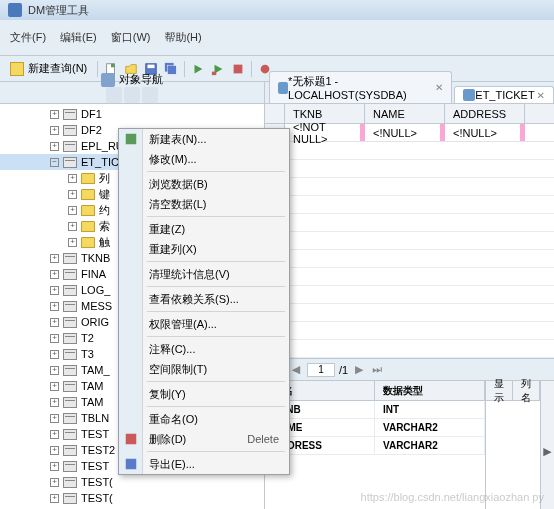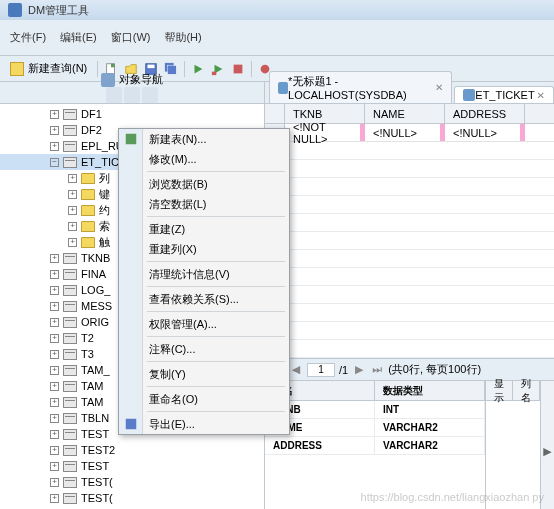--- a/index.html
+++ b/index.html
@@ -362,21 +362,20 @@
         </div>
     </div>
     <div class="bottom-pane">
       <div class="pager">
         <span class="pg-btn">⏮</span>
         <span class="pg-btn">◀</span>
         <input value="1" style="">
         <span>/1</span>
         <span class="pg-btn">▶</span>
         <span class="pg-btn">⏭</span>
-        <span>(共0行, 每页100行)</span>
       </div>
       <div class="bottom-grid">
         <div class="bottom-left">
           <div class="bg-header" id="bg-lh">
               <div class="bg-hcell">列名</div>
               <div class="bg-hcell">数据类型</div>
             </div>
           <div id="bg-lb">
               <div class="bg-row">
                 <div class="bg-cell">TKNB</div>
@@ -440,27 +439,39 @@
       <span>查看依赖关系(S)...</span>
     </div>
     <div class="cm-sep"></div>
     <div class="cm-item">
       <span>权限管理(A)...</span>
     </div>
     <div class="cm-sep"></div>
     <div class="cm-item">
       <span>注释(C)...</span>
     </div>
+    <div class="cm-item">
+      <span>空间限制(T)</span>
+    </div>
     <div class="cm-sep"></div>
     <div class="cm-item">
       <span>复制(Y)</span>
     </div>
     <div class="cm-sep"></div>
     <div class="cm-item">
       <span>重命名(O)</span>
+    </div>
+    <div class="cm-item">
+      <span class="cm-icon">
+        <svg viewBox="0 0 16 16">
+          <rect x="2" y="2" width="12" height="12" fill="#ca5a5a"></rect>
+        </svg>
+      </span>
+      <span>删除(D)</span>
+      <span class="cm-shortcut">Delete</span>
     </div>
     <div class="cm-sep"></div>
     <div class="cm-item">
       <span class="cm-icon">
         <svg viewBox="0 0 16 16">
           <rect x="2" y="2" width="12" height="12" fill="#5a7aca"></rect>
         </svg>
       </span>
       <span>导出(E)...</span>
     </div>

